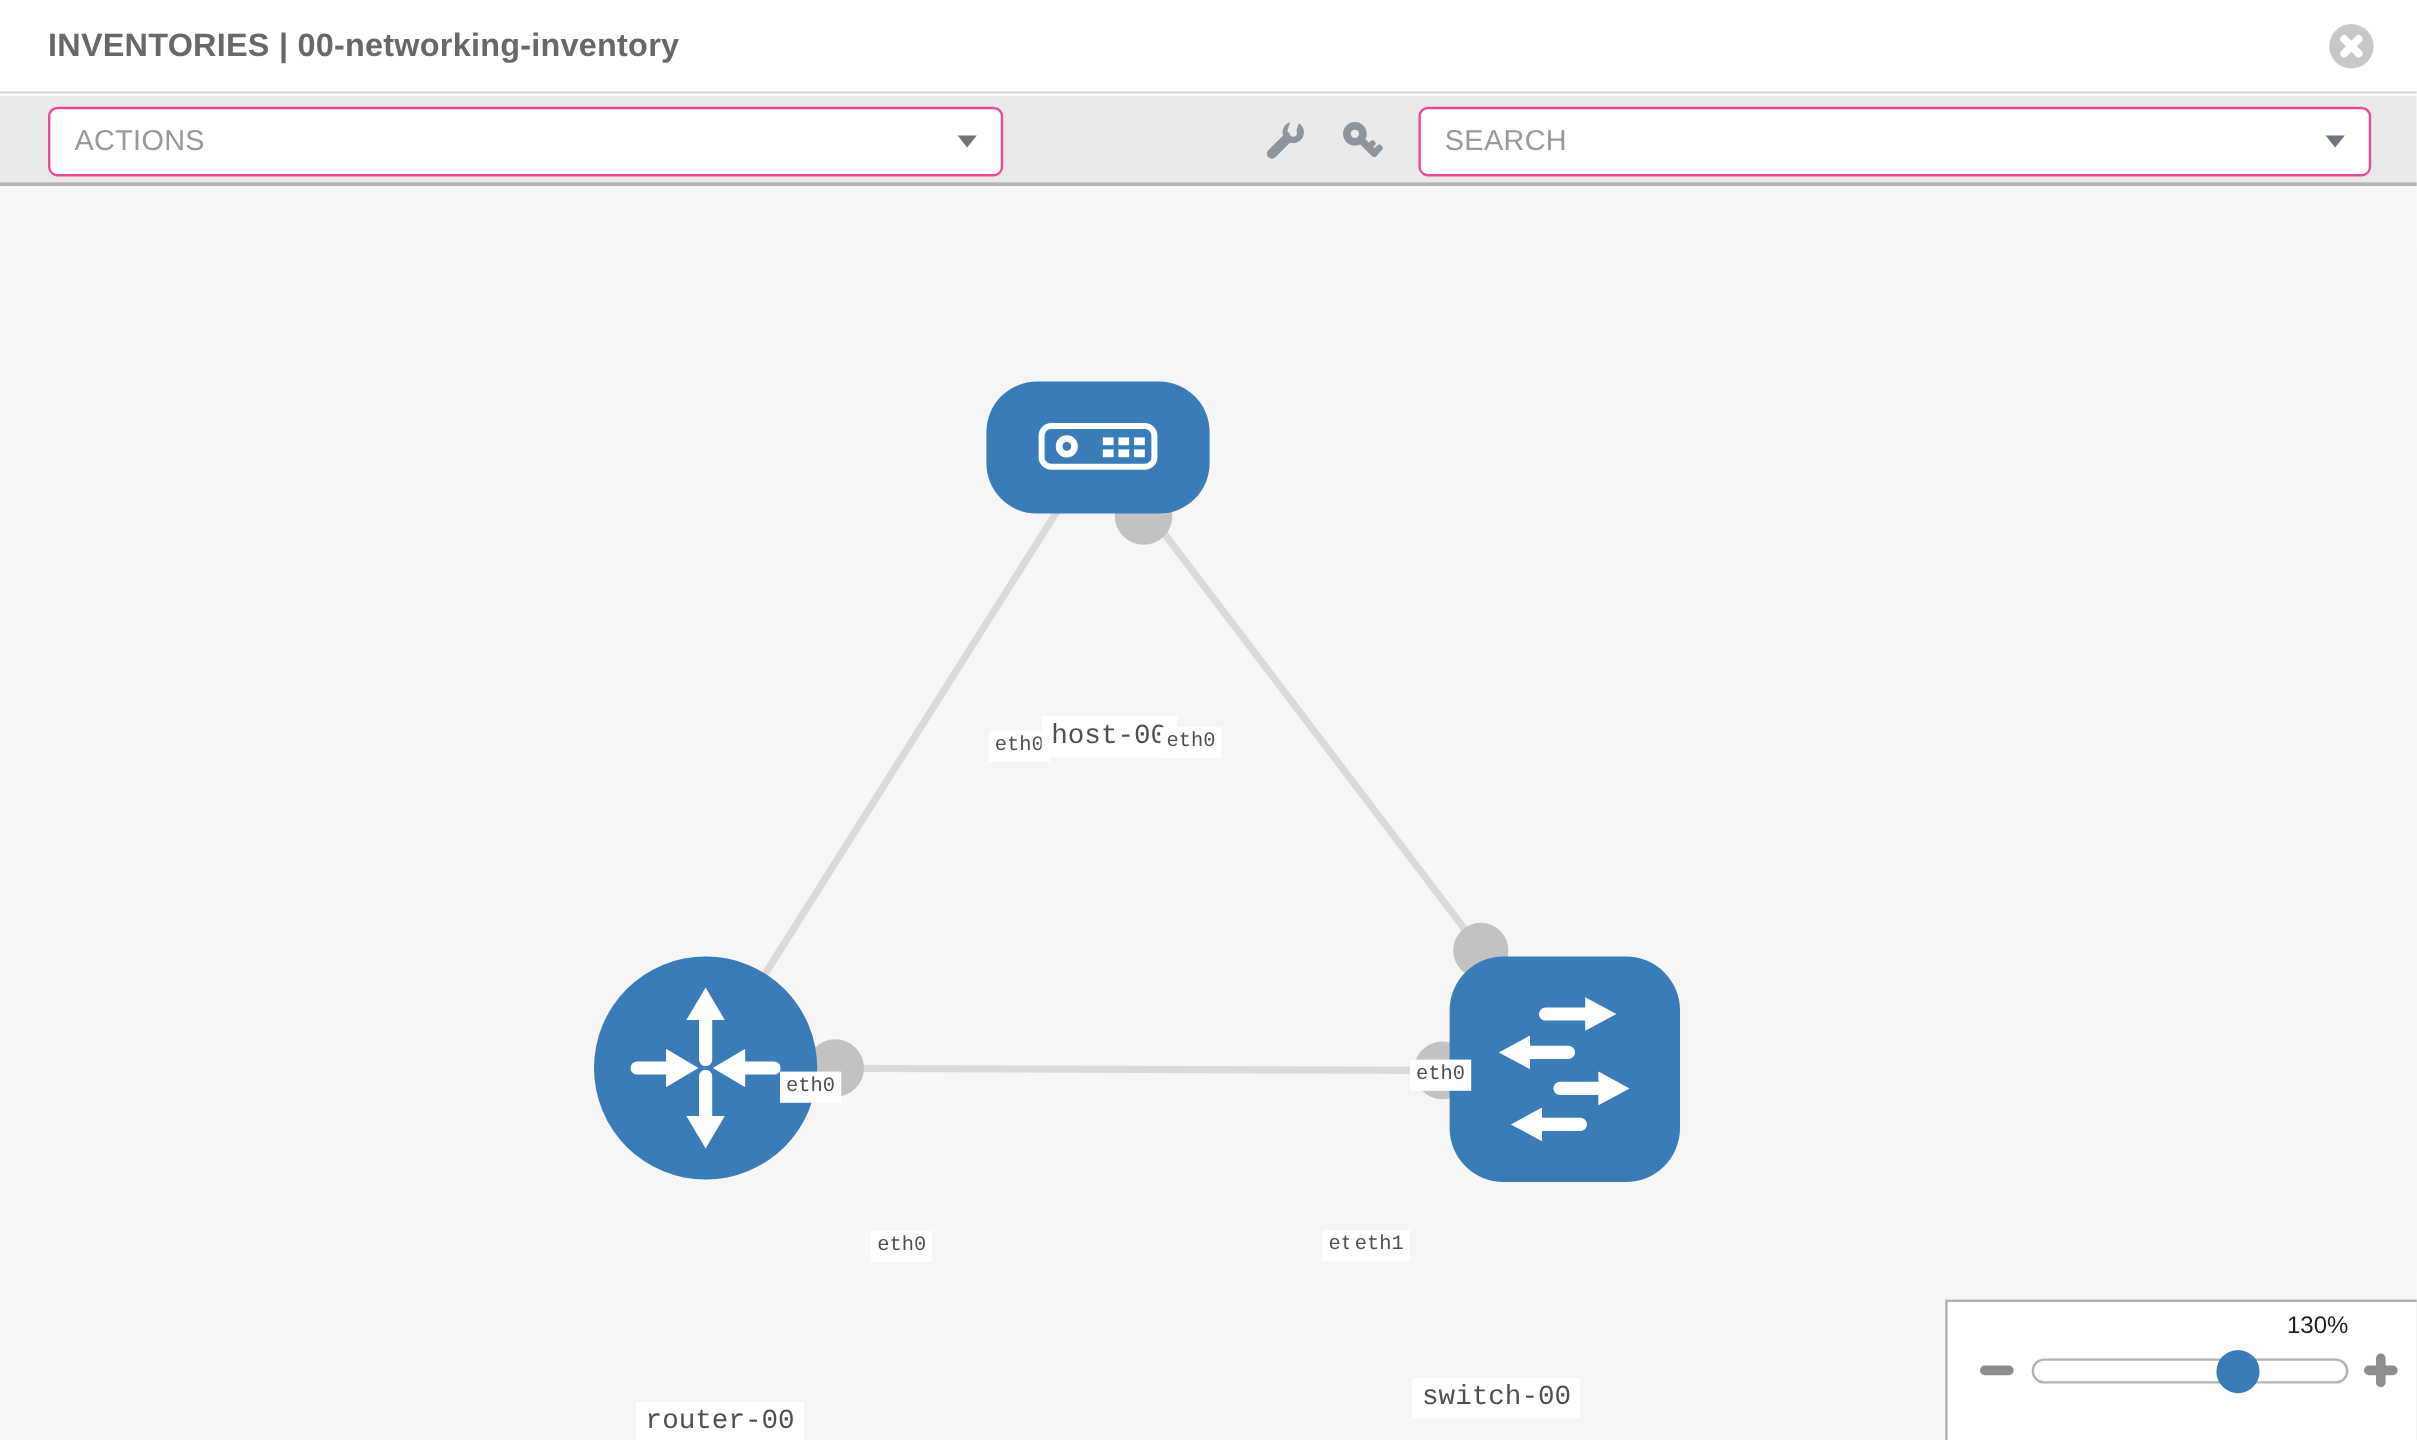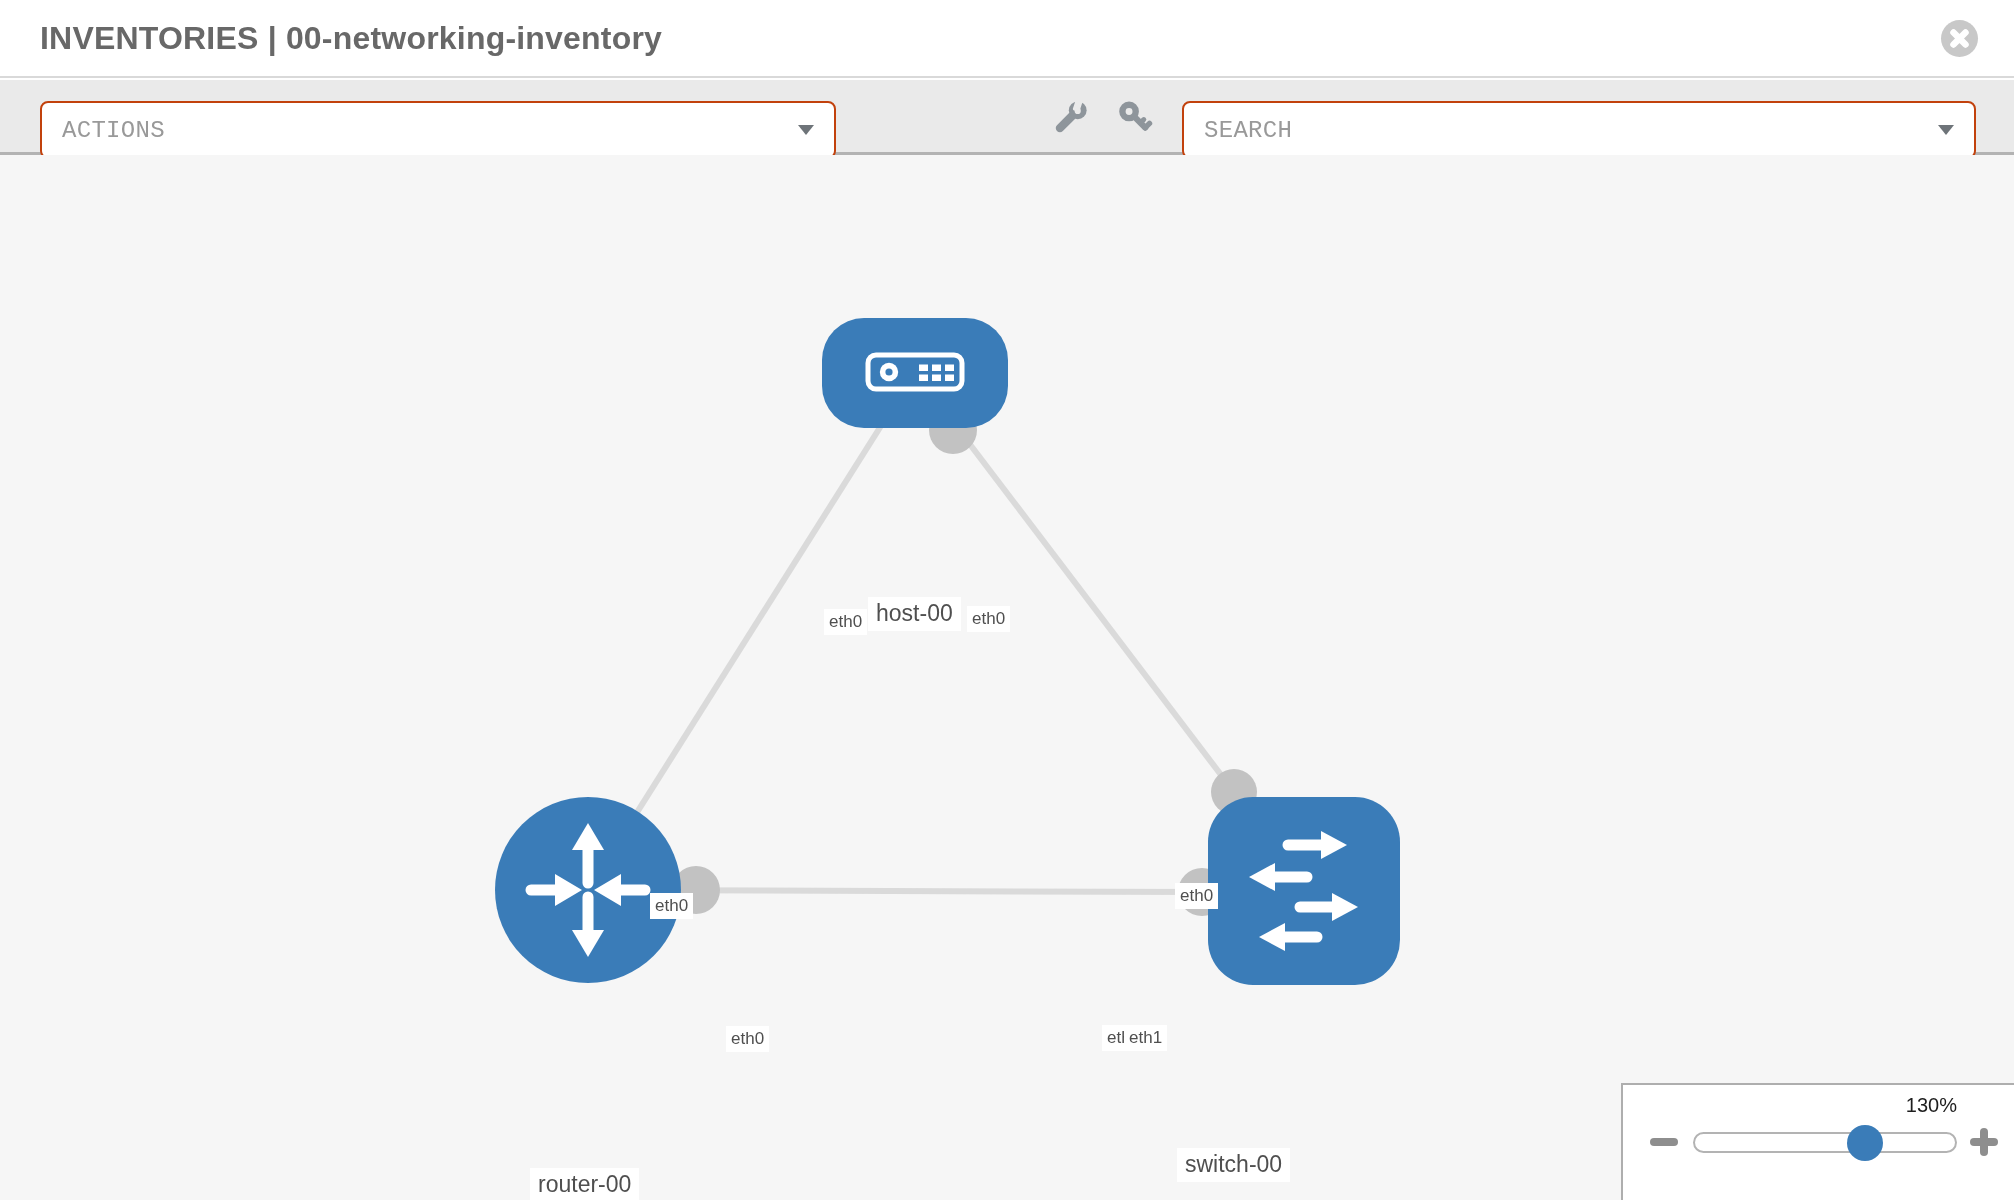--- a/index.html
+++ b/index.html
@@ -11,38 +11,38 @@
   .app { position: relative; width: 2014px; height: 1200px; }
 
   
   .header {
     position: absolute; left: 0; top: 0; width: 100%; height: 78px;
     background: #ffffff; border-bottom: 2px solid #d9d9d9;
     display: flex; align-items: center; justify-content: space-between;
     padding: 0 36px 0 40px;
   }
   .header-title {
-    font-size: 32px; font-weight: 700; color: #686868; letter-spacing: 0.2px;
+    font-size: 27px; font-weight: 700; color: #686868; letter-spacing: 0.2px;
   }
   .close-btn {
     width: 37px; height: 37px; border-radius: 50%;
     background: #c8c8c8; display: flex; align-items: center; justify-content: center;
     cursor: pointer; flex: none;
   }
 
   
   .toolbar {
     position: absolute; left: 0; top: 80px; width: 100%; height: 75px;
     background: #eaeaea; border-bottom: 3px solid #b3b3b3;
   }
   .select-box {
-    position: absolute; top: 21px; height: 58px;
-    background: #ffffff; border: 2px solid #c2410c; border-radius: 8px;
+    position: absolute; top: 9px; height: 58px;
+    background: #ffffff; border: 2px solid #ec4899; border-radius: 8px;
     display: flex; align-items: center; justify-content: space-between;
-    padding: 0 20px; cursor: pointer; font-family: Liberation Mono, monospace;
+    padding: 0 20px; cursor: pointer;
   }
   .select-actions { left: 40px;  width: 796px; }
   .select-search  { left: 1182px; width: 794px; }
   .select-text { font-size: 24px; color: #999999; letter-spacing: 0.3px; }
   .caret {
     width: 0; height: 0;
     border-left: 8px solid transparent; border-right: 8px solid transparent;
     border-top: 10px solid #6e7479;
   }
   .tool-btn {
@@ -55,21 +55,21 @@
 
   
   .canvas {
     position: absolute; left: 0; top: 155px; width: 2014px; height: 1045px;
     background: #f6f6f6;
   }
   .graph-svg { position: absolute; left: 0; top: 0; }
 
   .node-label, .iface-label {
     position: absolute; background: #ffffff; color: #4f4f4f;
-    white-space: nowrap; line-height: 1.2;
+    white-space: nowrap; line-height: 1.2; font-family: Liberation Mono, monospace;
   }
   .node-label { font-size: 23px; padding: 3px 8px; }
   .iface-label { font-size: 17px; padding: 3px 5px; }
 
   
   .zoom-panel {
     position: absolute; left: 1621px; top: 1083px; width: 395px; height: 119px;
     background: #ffffff; border: 2px solid #aeaeae;
   }
   .zoom-level {

